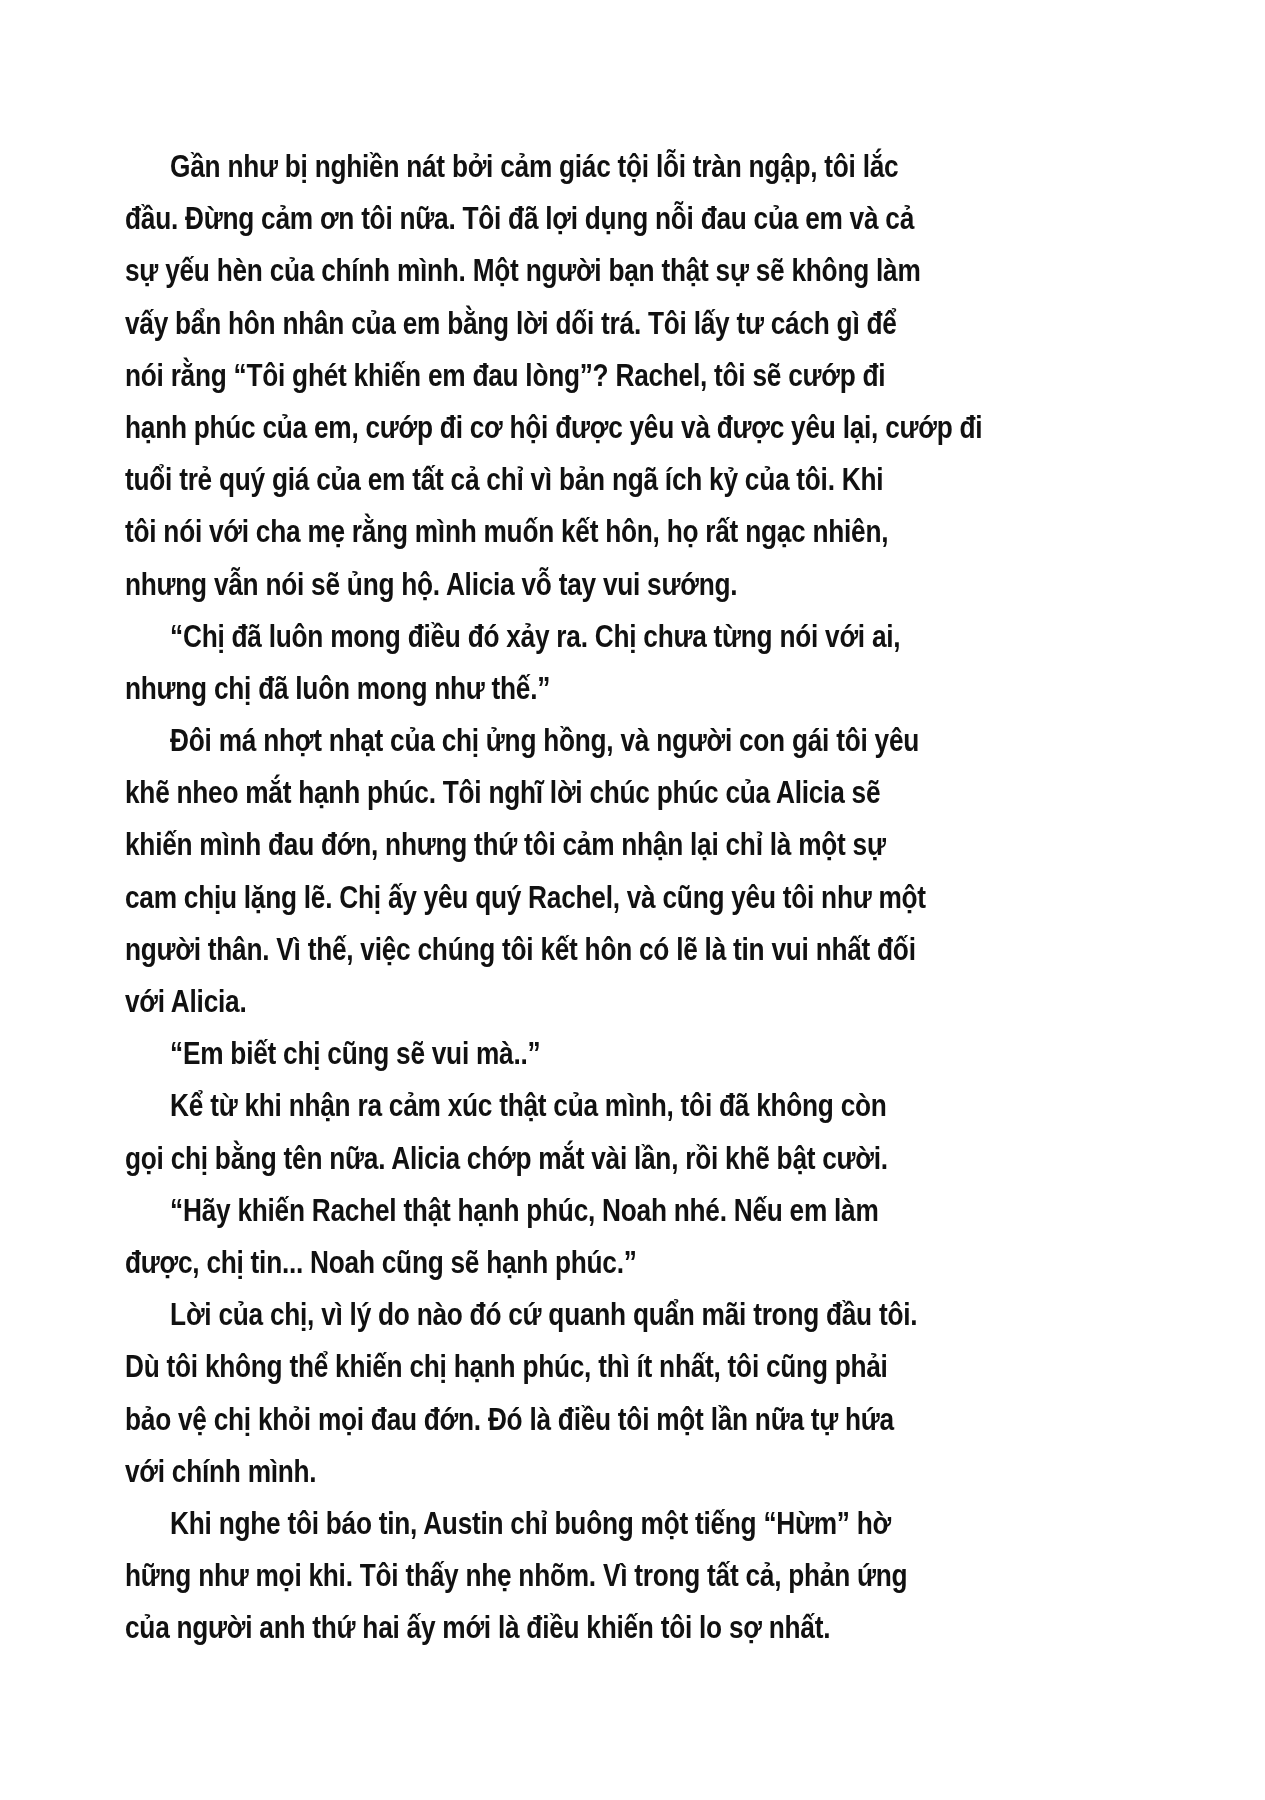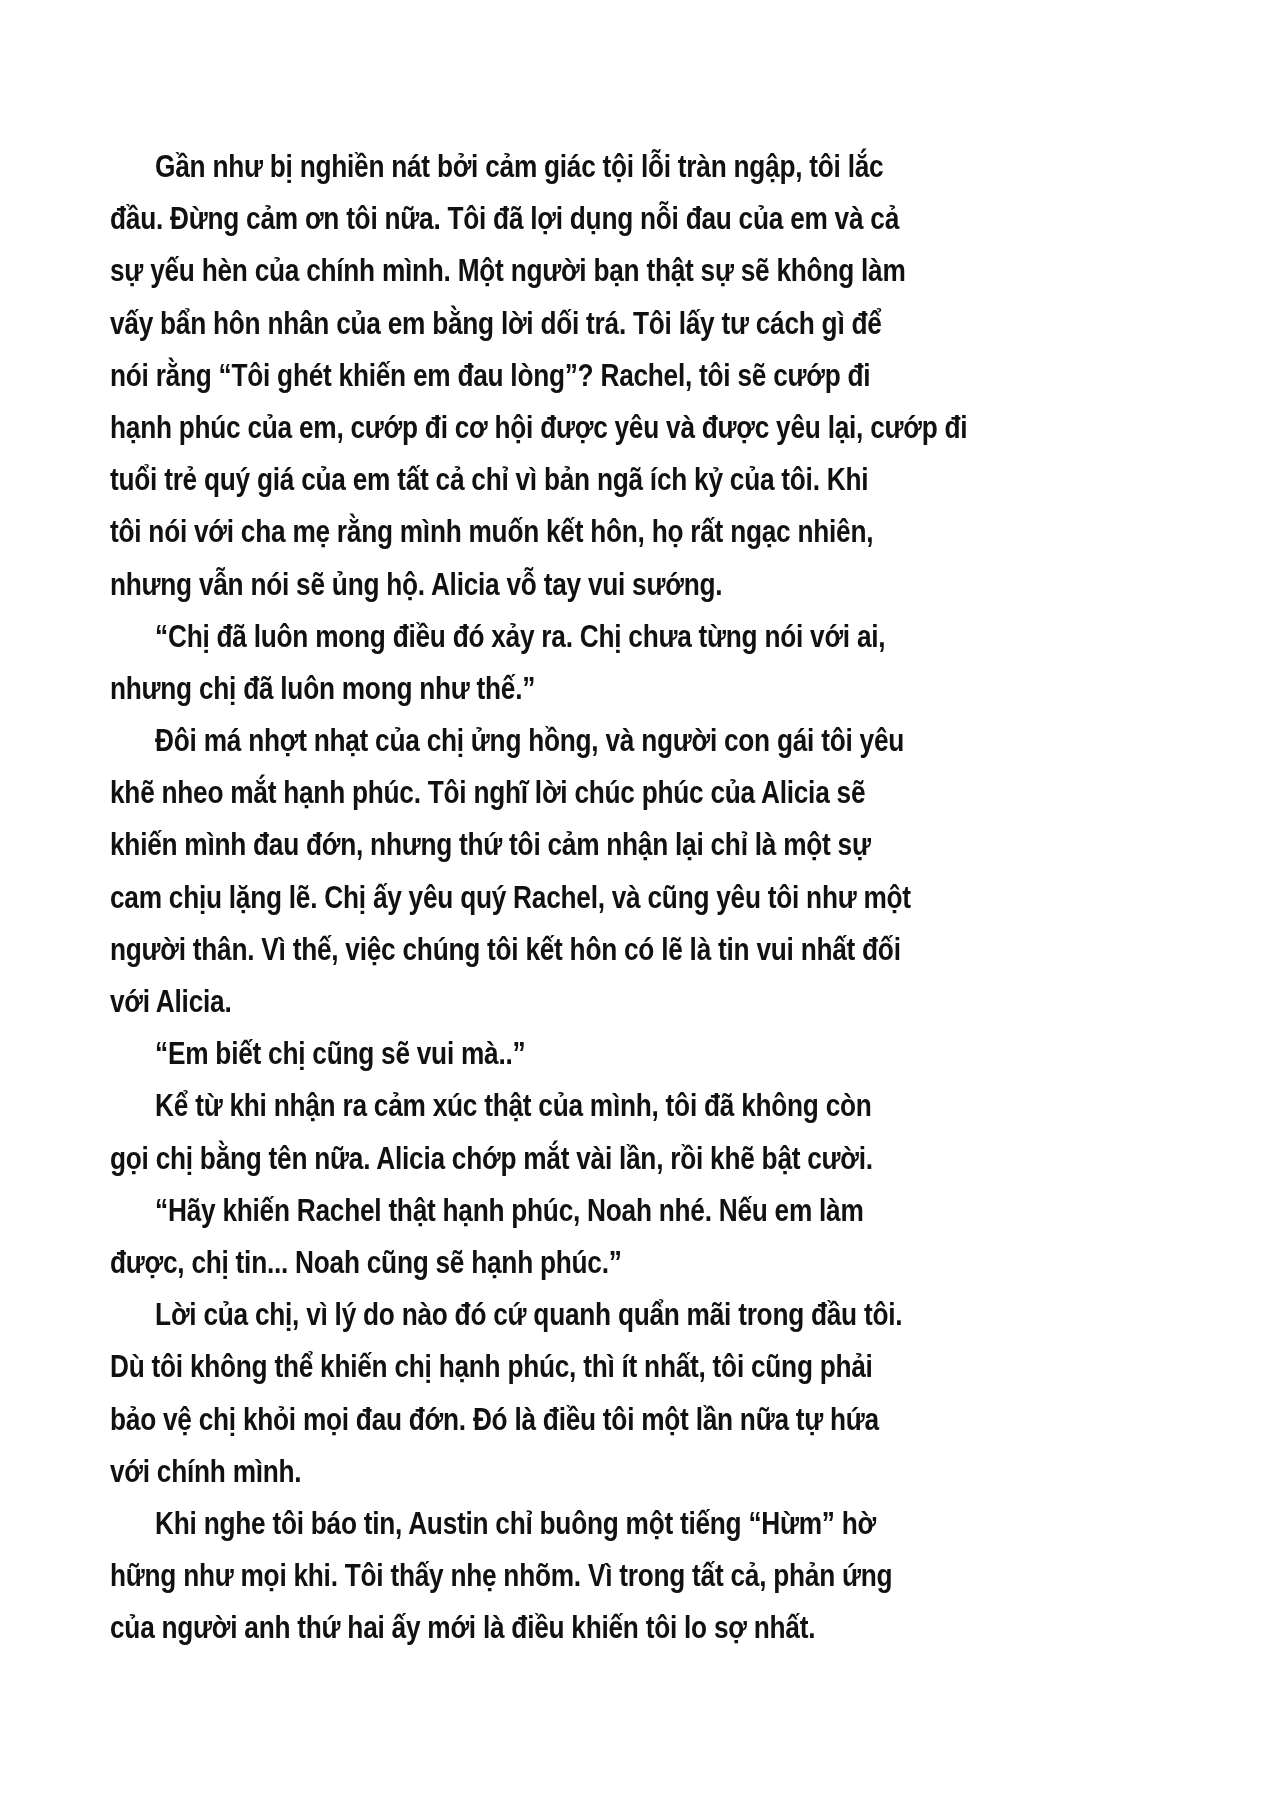--- a/index.html
+++ b/index.html
@@ -1,18 +1,18 @@
 <!DOCTYPE html>
 <html><head>
 <meta charset="utf-8">
 <style>
   html, body { margin: 0; padding: 0; background: #ffffff; }
   body { width: 1265px; height: 1800px; position: relative; overflow: hidden; }
   .page {
-    position: absolute; left: 110px; top: 140px; width: 1010px;
+    position: absolute; left: 125px; top: 140px; width: 1010px;
   }
   .line {
     height: 52.2px; line-height: 52px;
     font-family: "Liberation Sans", "DejaVu Sans", sans-serif;
     font-weight: bold; font-size: 32px; color: #111111;
     white-space: nowrap;
     transform-origin: left center;
     transform: scaleX(0.82);
     letter-spacing: -0.3px;
   }

